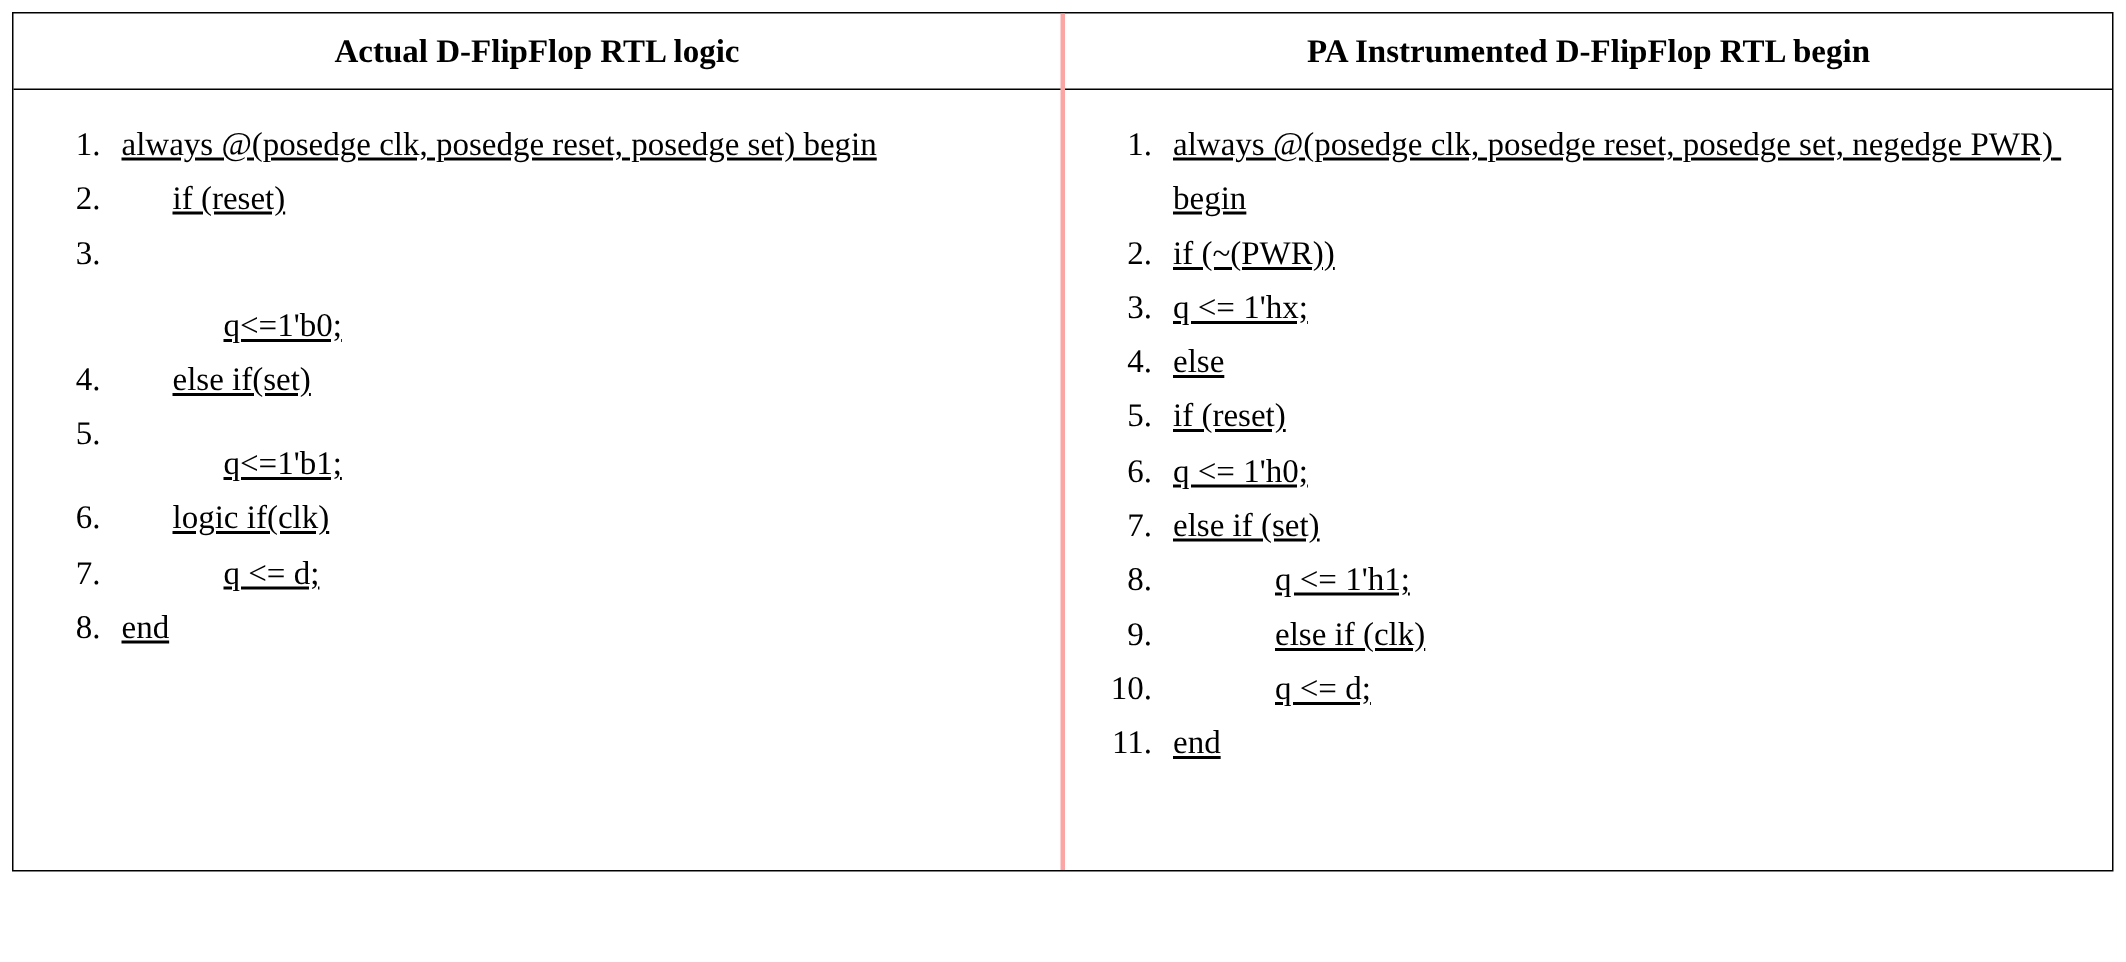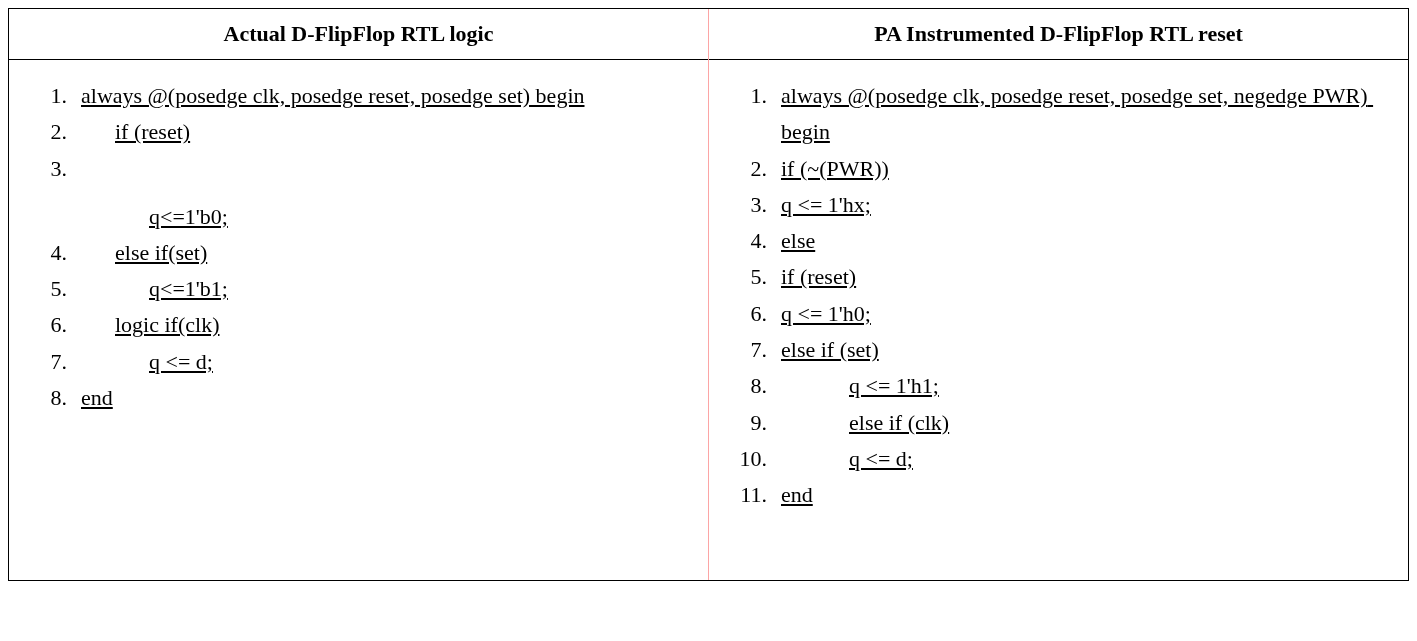--- a/index.html
+++ b/index.html
@@ -16,21 +16,21 @@
     }
     .comparison-table {
       display: flex;
       border: 1px solid #000;
       width: 100%;
     }
     .column {
       flex: 1;
       display: flex;
       flex-direction: column;
-      border-right: 1px solid #fca5a5;
+      border-right: 3px solid #fca5a5;
     }
     .column:last-child {
       border-right: none;
     }
     .header-cell {
       border-bottom: 1px solid #000;
       padding: 12px 10px;
       text-align: center;
       font-weight: bold;
     }
@@ -78,39 +78,39 @@
           <li class="code-line">
             <span class="line-num">3.</span>
             <span class="line-text" style="padding-left: 68px; margin-top: 48px;">q&lt;=1'b0;</span>
           </li>
           <li class="code-line">
             <span class="line-num">4.</span>
             <span class="line-text" style="padding-left: 34px;">else if(set)</span>
           </li>
           <li class="code-line">
             <span class="line-num">5.</span>
-            <span class="line-text" style="padding-left: 68px;">q&lt;=1'b1;</span>
+            <span class="line-text" style="padding-left: 68px; margin-top: 20px;">q&lt;=1'b1;</span>
           </li>
           <li class="code-line">
             <span class="line-num">6.</span>
             <span class="line-text" style="padding-left: 34px;">logic if(clk)</span>
           </li>
           <li class="code-line">
             <span class="line-num">7.</span>
             <span class="line-text" style="padding-left: 68px;">q &lt;= d;</span>
           </li>
           <li class="code-line">
             <span class="line-num">8.</span>
             <span class="line-text" style="padding-left: 0px;">end</span>
           </li>
         </ol>
     </div>
   </div>
   <div class="column">
-    <div class="header-cell">PA Instrumented D-FlipFlop RTL reset</div>
+    <div class="header-cell">PA Instrumented D-FlipFlop RTL begin</div>
     <div class="body-cell">
       <ol class="code-list" id="right-list">
           <li class="code-line">
             <span class="line-num">1.</span>
             <span class="line-text" style="padding-left: 0px;">always @(posedge clk, posedge reset, posedge set, negedge PWR) begin</span>
           </li>
           <li class="code-line">
             <span class="line-num">2.</span>
             <span class="line-text" style="padding-left: 0px;">if (~(PWR))</span>
           </li>

